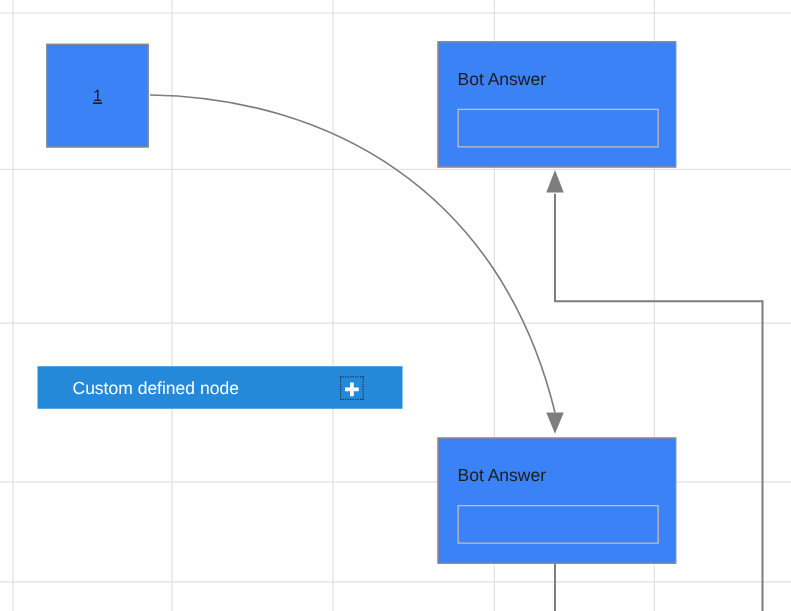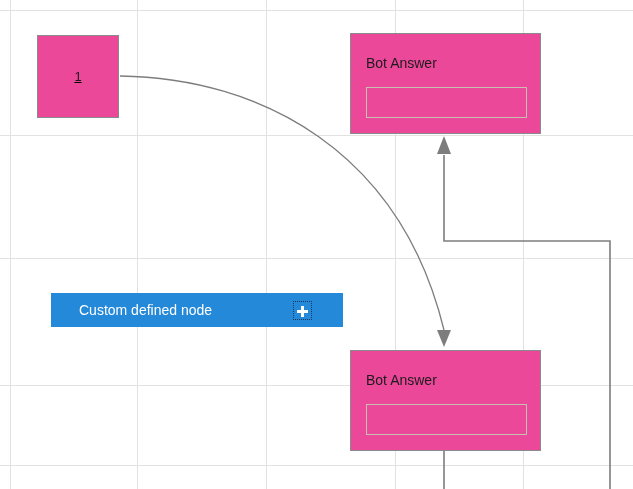--- a/index.html
+++ b/index.html
@@ -49,21 +49,21 @@
     left: 0; top: 0;
     width: 633px;
     height: 489px;
     pointer-events: none;
   }
 
   
   .node {
     position: absolute;
     box-sizing: border-box;
-    background: #ec4899;
+    background: #3b82f6;
     border: 1px solid #8a8a8a;
     text-decoration: underline;
   }
 
   #node-start {
     left: 37px;
     top: 35px;
     width: 82px;
     height: 83px;
     display: flex;
@@ -109,21 +109,20 @@
   #custom-node-bar {
     position: absolute;
     left: 30px;
     top: 293px;
     width: 292px;
     height: 34px;
     background: #2589DA;
     display: flex;
     align-items: center;
     box-sizing: border-box;
-    margin-left: 21px;
   }
   #custom-node-bar .bar-label {
     margin-left: 28px;
     font-size: 14px;
     color: #ffffff;
     line-height: 1;
     white-space: nowrap;
     flex: 1 1 auto;
   }
   #custom-node-bar .add-btn {

